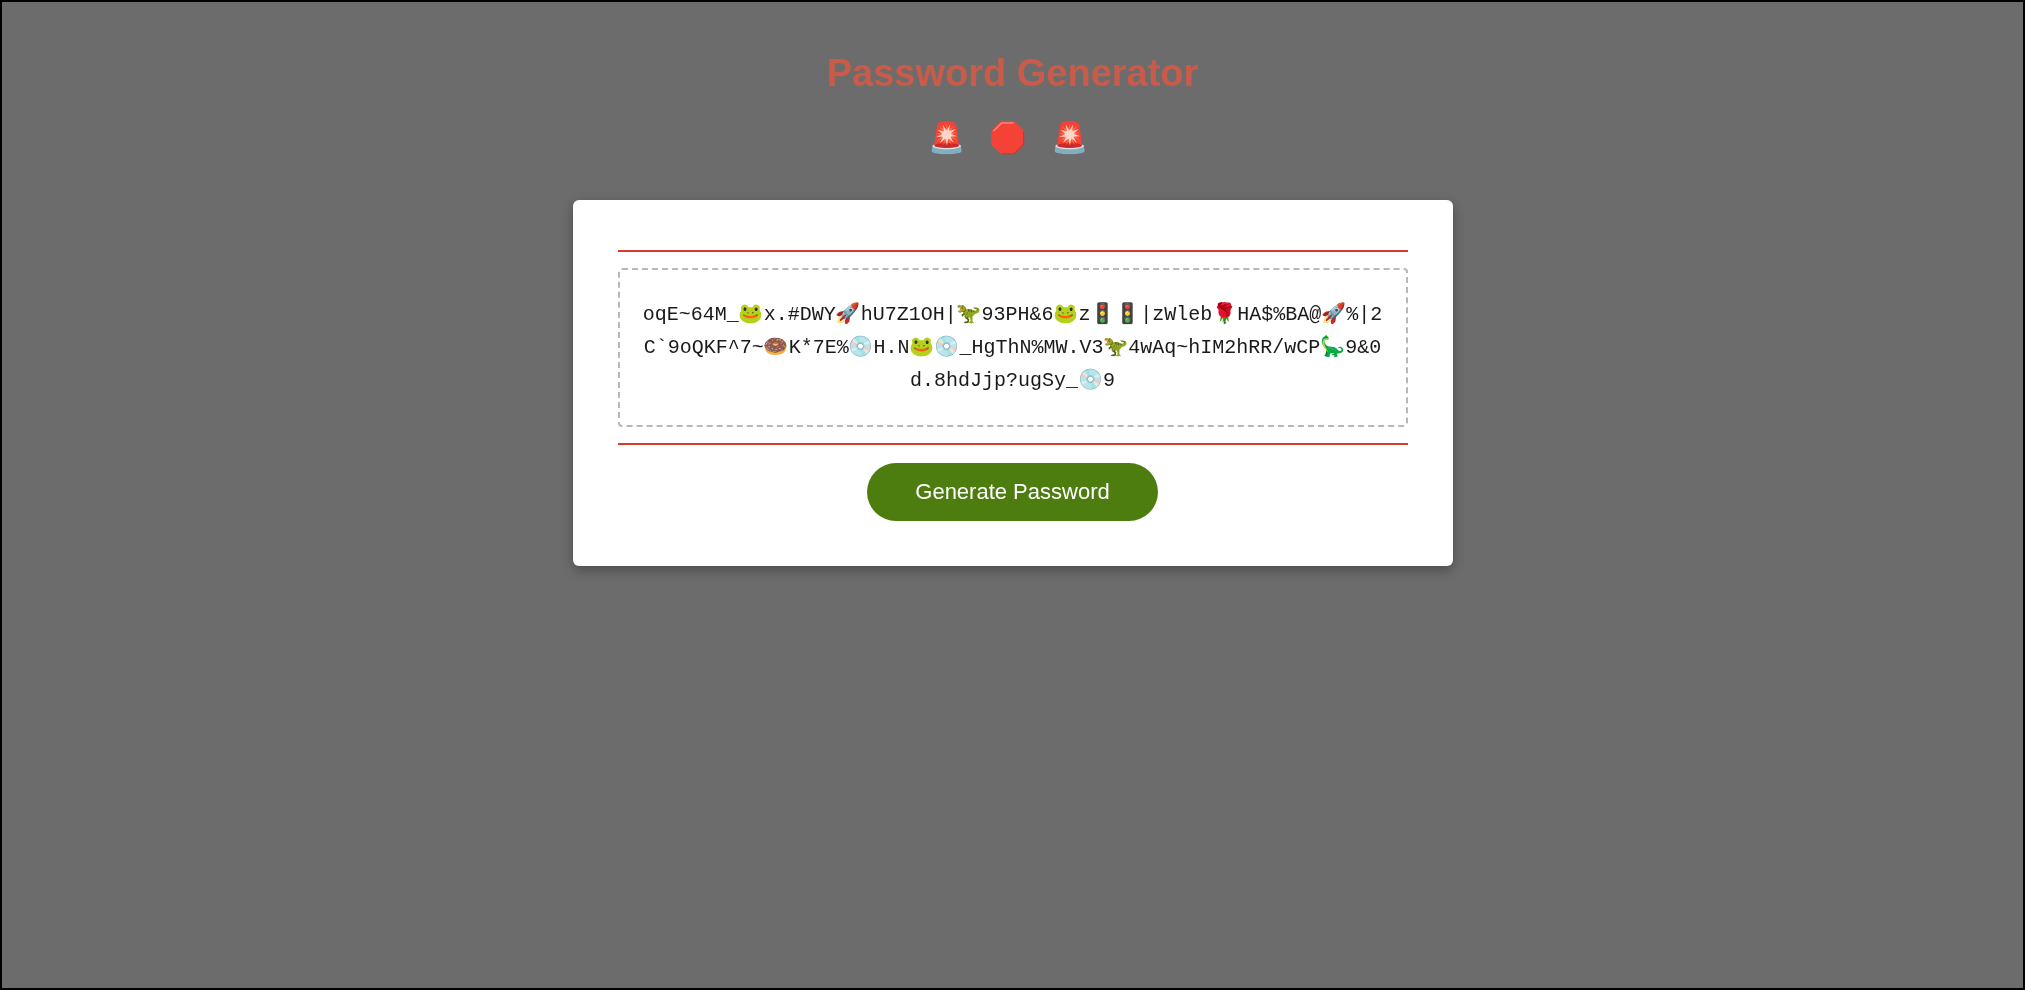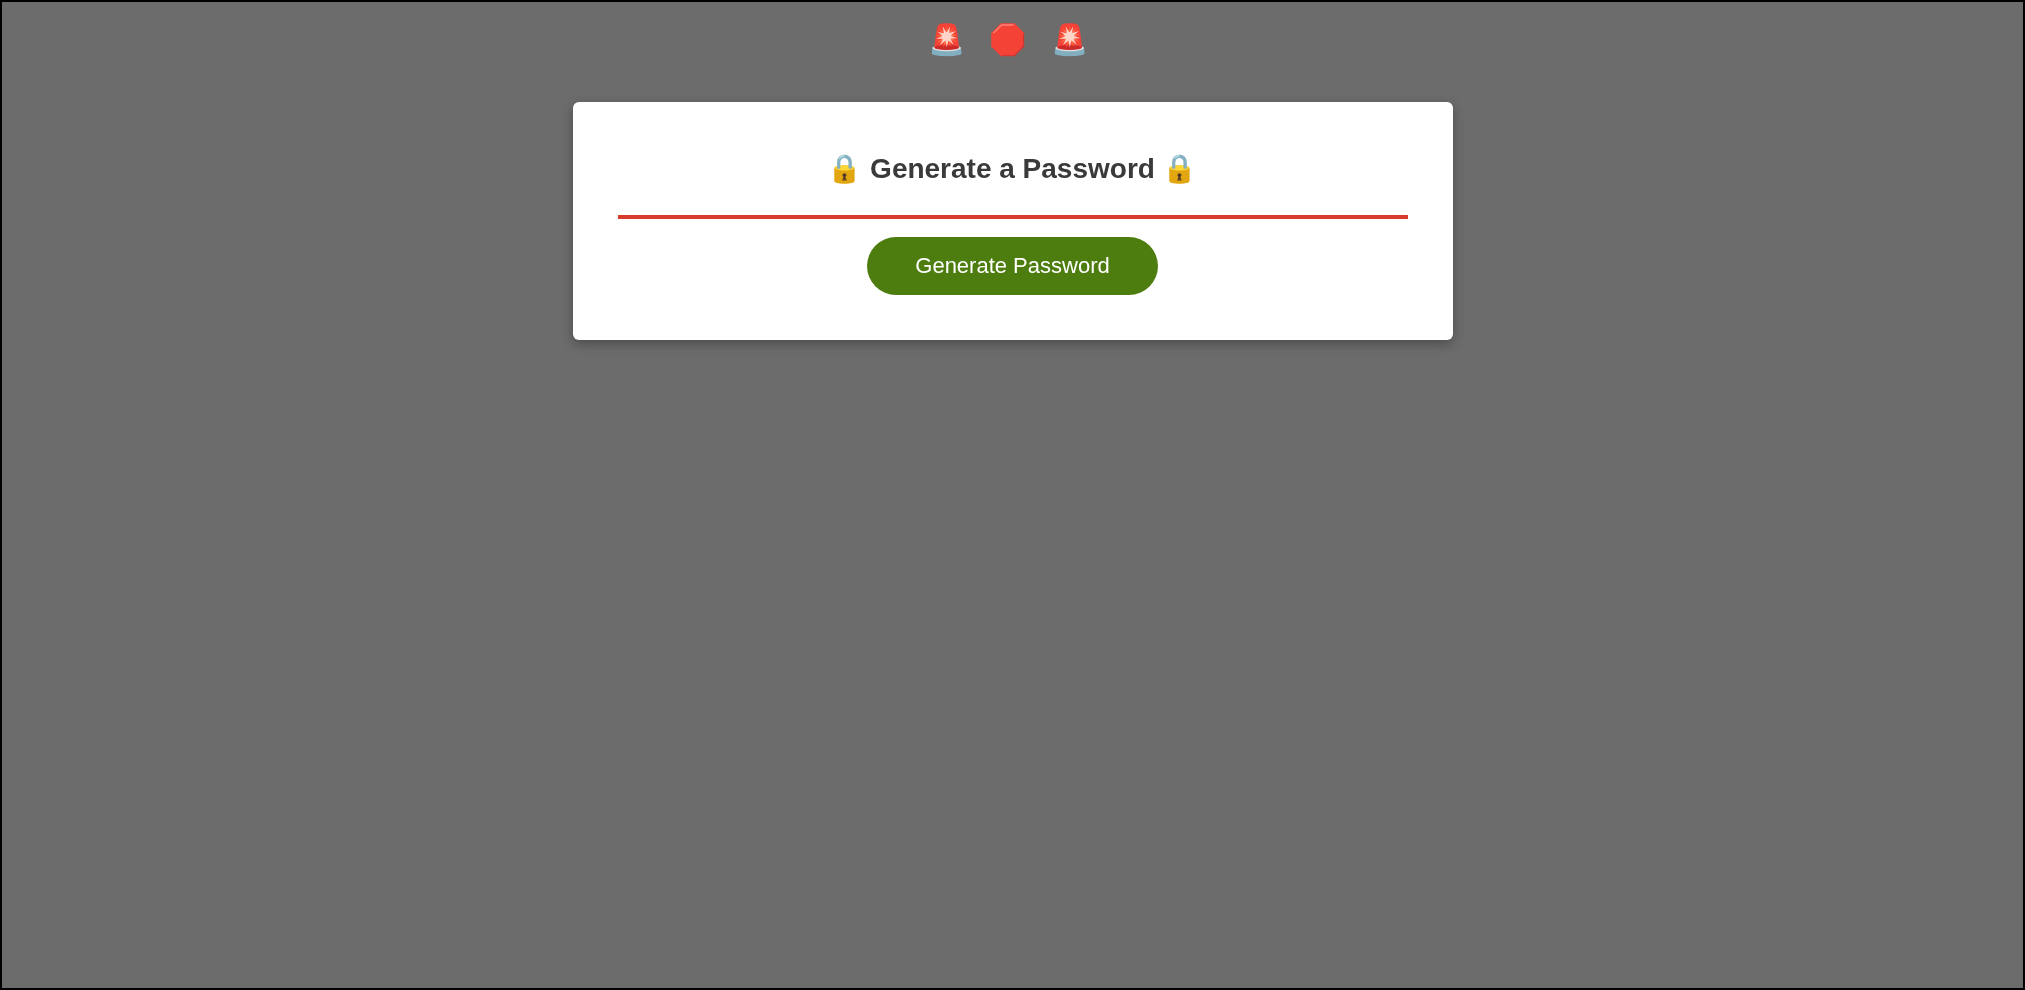--- a/index.html
+++ b/index.html
@@ -75,21 +75,24 @@
       font-weight: 400;
       padding: 16px 48px;
       margin-top: 18px;
       cursor: pointer;
     }
   </style>
 </head>
 <body>
 
 <div class="container">
+  <h1 class="page-title">Password Generator</h1>
   <div class="decorative-icons">🚨 🛑 🚨</div>
 
   <div class="card">
-    <h2 class="card-heading">🔒 Generate a Password 🔒</h2>
     <hr class="divider">
+    <div class="password-box">
+      <div class="password-text">oqE~64M_🐸x.#DWY🚀hU7Z1OH|🦖93PH&amp;6🐸z🚦🚦|zWleb🌹HA$%BA@🚀%|2C`9oQKF^7~🍩K*7E%💿H.N🐸💿_HgThN%MW.V3🦖4wAq~hIM2hRR/wCP🦕9&amp;0d.8hdJjp?ugSy_💿9</div>
+    </div>
     <hr class="divider">
     <button class="generate-button">Generate Password</button>
   </div>
 </div>
 
 </body></html>

